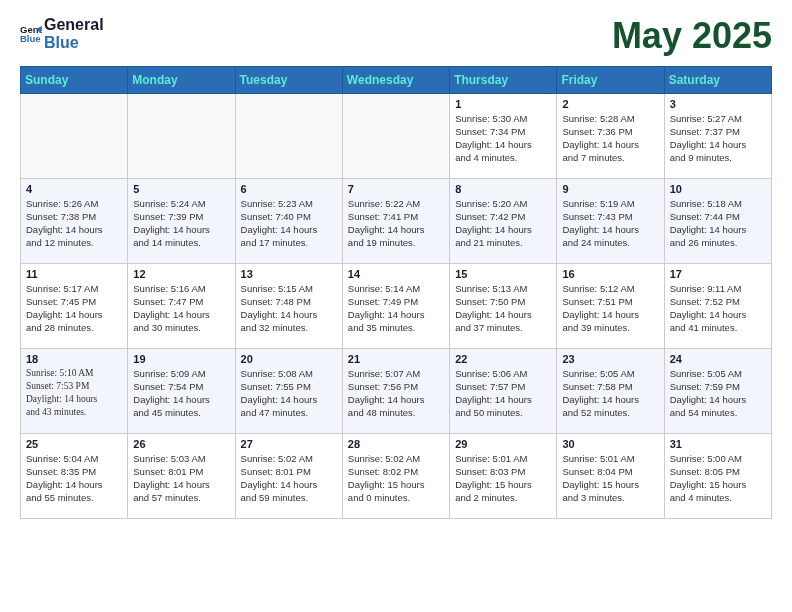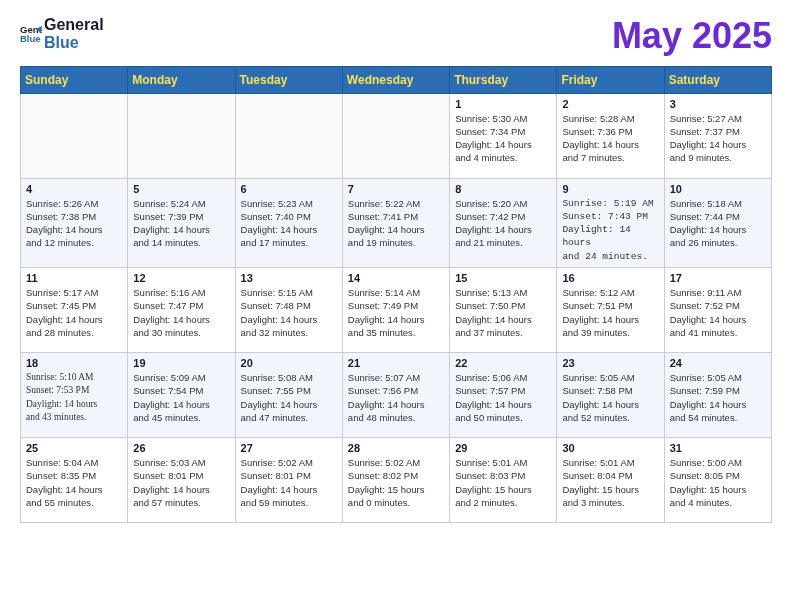--- a/index.html
+++ b/index.html
@@ -27,35 +27,35 @@
     .logo-icon {
       width: 22px;
       height: 22px;
     }
     .title-block {
       text-align: right;
     }
     .month-title {
       font-size: 36px;
       font-weight: bold;
-      color: #6d28d9;
+      color: #14532d;
       line-height: 1.1;
     }
     .location {
       font-size: 14px;
       color: #555;
     }
     table {
       width: 100%;
       border-collapse: collapse;
       table-layout: fixed;
     }
     thead tr th {
       background: #2a6db5;
-      color: #fde047;
+      color: #5eead4;
       font-size: 12px;
       font-weight: bold;
       padding: 6px 4px;
       text-align: left;
       border: 1px solid #1a5a9a;
     }
     tbody tr td {
       vertical-align: top;
       border: 1px solid #ccc;
       padding: 4px 5px;
@@ -174,21 +174,21 @@
           </td>
           <td>
             <div class="day-number">8</div>
             <div class="day-info" style="white-space: pre-line;">Sunrise: 5:20 AM
 Sunset: 7:42 PM
 Daylight: 14 hours
 and 21 minutes.</div>
           </td>
           <td>
             <div class="day-number">9</div>
-            <div class="day-info" style="white-space: pre-line; font-family: Liberation Mono, monospace;">Sunrise: 5:19 AM
+            <div class="day-info" style="white-space: pre-line;">Sunrise: 5:19 AM
 Sunset: 7:43 PM
 Daylight: 14 hours
 and 24 minutes.</div>
           </td>
           <td>
             <div class="day-number">10</div>
             <div class="day-info" style="white-space: pre-line;">Sunrise: 5:18 AM
 Sunset: 7:44 PM
 Daylight: 14 hours
 and 26 minutes.</div>

